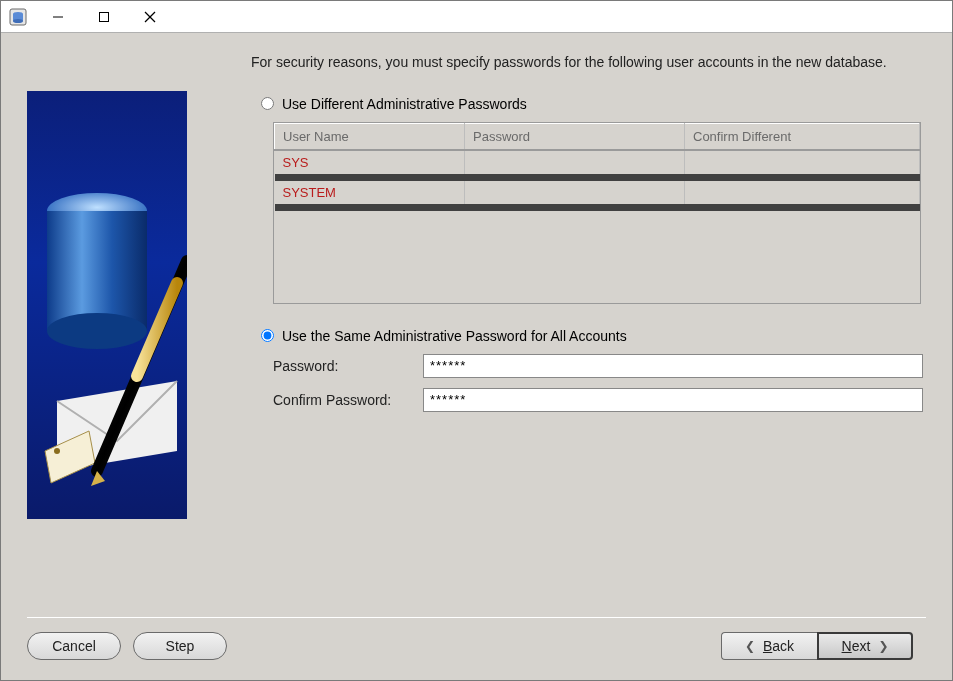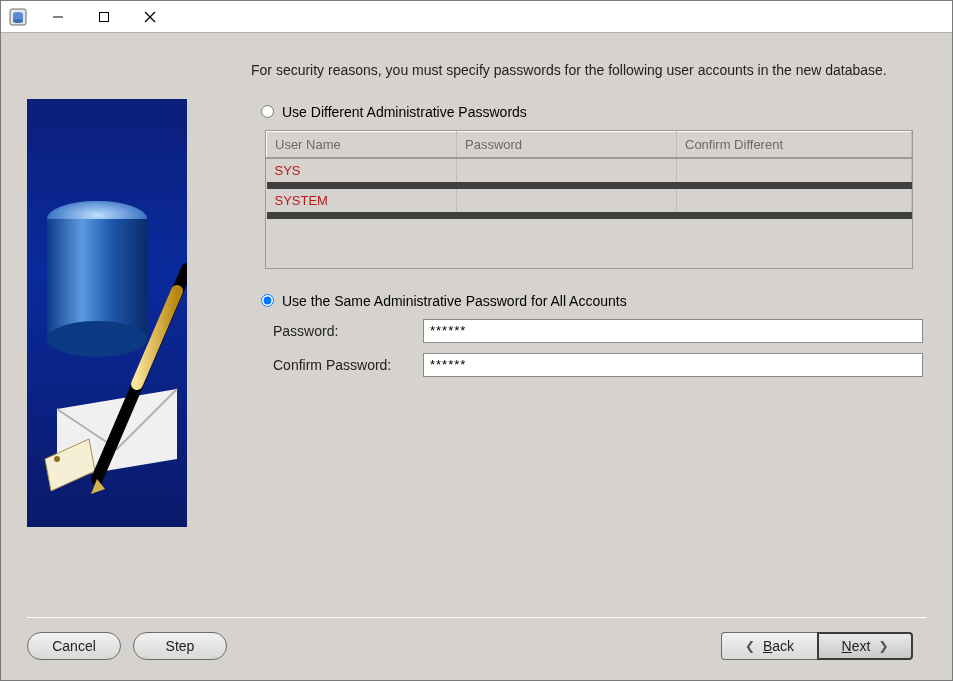--- a/index.html
+++ b/index.html
@@ -54,21 +54,21 @@
   .client {
     flex: 1;
     background: #d6d3ce;
     display: flex;
     flex-direction: column;
     padding: 0;
   }
   .body-area {
     flex: 1;
     display: flex;
-    padding: 28px 26px 10px 26px;
+    padding: 20px 26px 10px 26px;
   }
   .sidebar-img {
     width: 160px;
     margin-right: 64px;
     padding-top: 38px;
   }
   .sidebar-canvas {
     width: 160px;
     height: 428px;
     background: linear-gradient(to bottom, #0b1f7a 0%, #0a2a9c 40%, #0a1a6a 100%);
@@ -90,23 +90,23 @@
     align-items: center;
     margin: 24px 0 10px 10px;
   }
   .radio-row input[type="radio"] {
     margin: 0 8px 0 0;
   }
   .radio-label {
     font-size: 14px;
   }
   .table-wrap {
-    margin: 6px 0 22px 14px;
+    margin: 6px 0 22px 22px;
     width: 648px;
-    height: 139px;
+    height: 182px;
     border: 1px solid #9a9a9a;
     background: #d6d3ce;
     position: relative;
   }
   .tbl {
     width: 100%;
     border-collapse: collapse;
     table-layout: fixed;
   }
   .tbl th, .tbl td {

